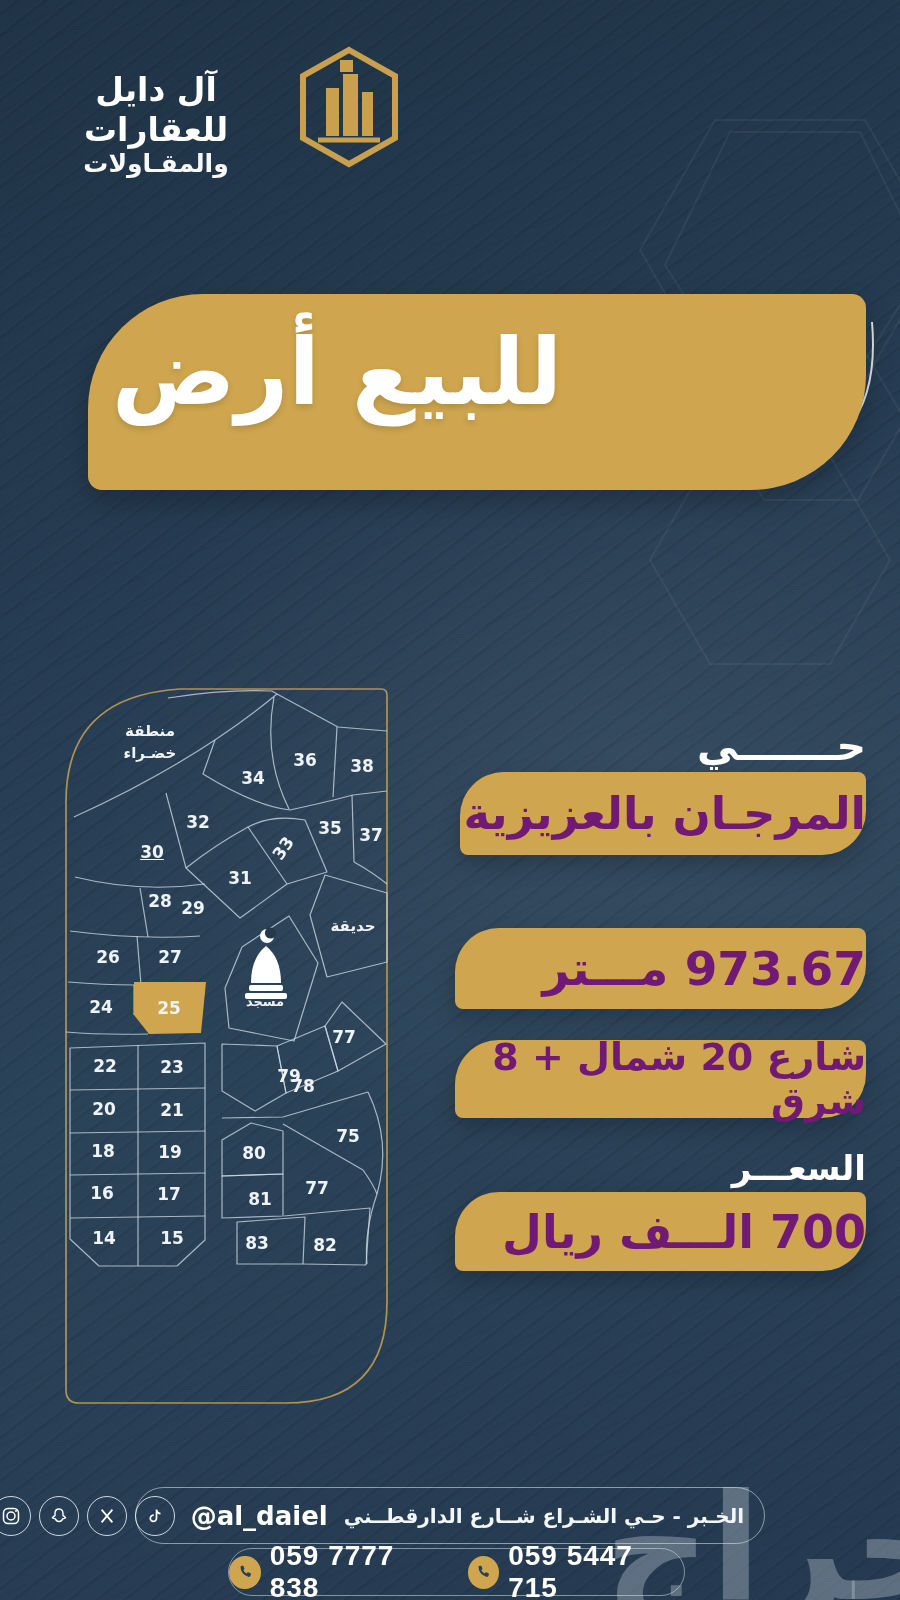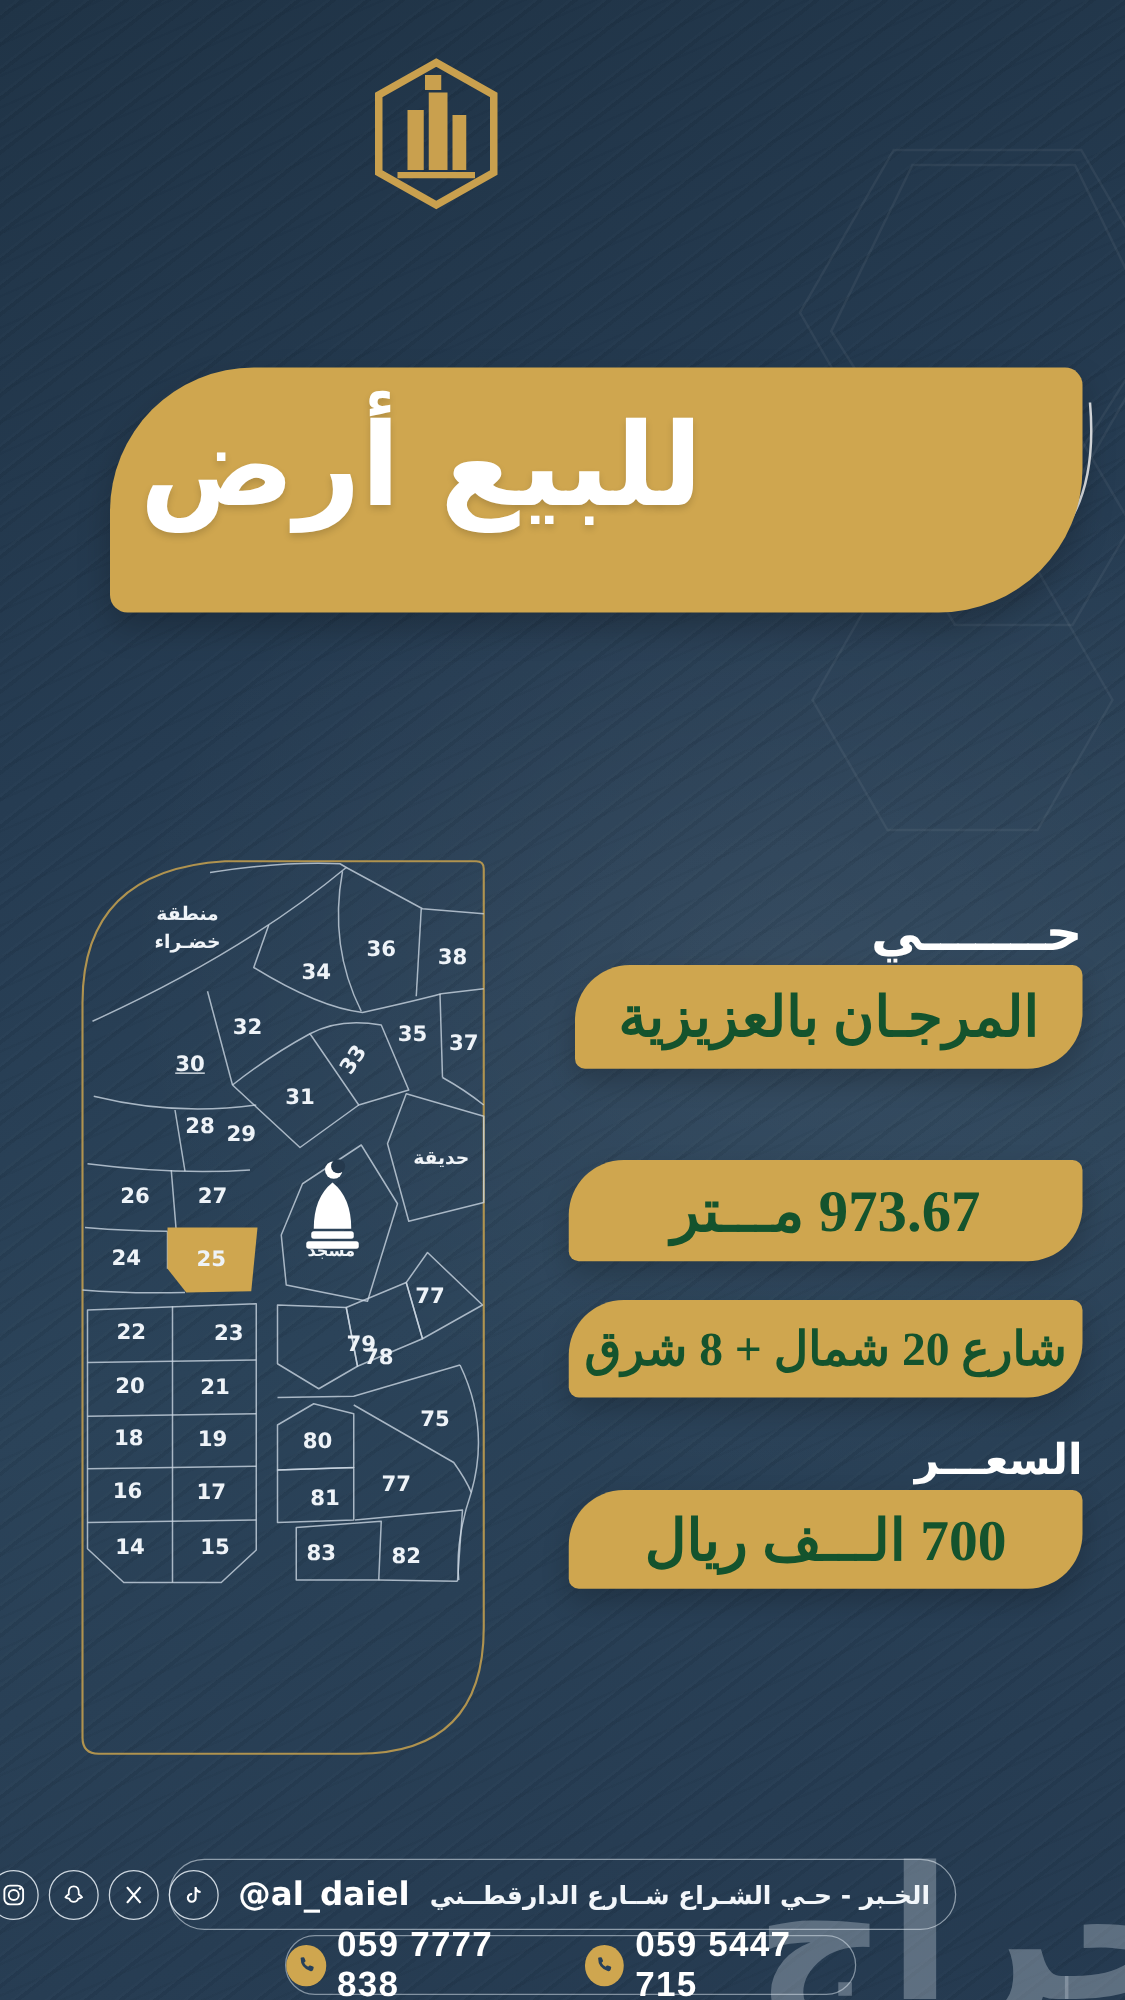--- a/index.html
+++ b/index.html
@@ -47,24 +47,23 @@
   .subtitle .num{color:#fff;padding:0 6px;}
 
   
   .side-label{right:34px;text-align:center;font-weight:800;color:#fff;z-index:2;}
   .lbl-district{top:722px;font-size:41px;}
   .lbl-area{top:880px;font-size:34px;}
   .lbl-price{top:1148px;font-size:34px;}
   .pill{
     background:var(--gold);z-index:2;
     border-radius:44px 8px 44px 8px;
-    display:flex;align-items:center;justify-content:center;
-    color:#14532d;font-weight:800;
+    display:flex;align-items:center;justify-content:flex-start;
+    color:#701a75;font-weight:800;
     box-shadow:0 10px 22px rgba(0,0,0,.2);
-    font-family:Liberation Serif, serif;
   }
   .pill-district{left:460px;top:772px;width:406px;height:83px;font-size:45px;}
   .pill-area{left:455px;top:928px;width:411px;height:81px;font-size:47px;}
   .pill-street{left:455px;top:1040px;width:411px;height:78px;font-size:38px;}
   .pill-price{left:455px;top:1192px;width:411px;height:79px;font-size:46px;}
 
   
   .plot-num{
     position:absolute;z-index:3;width:34px;height:24px;margin-left:-17px;margin-top:-12px;
     display:flex;align-items:center;justify-content:center;
@@ -165,20 +164,24 @@
 
     <g>
       <circle cx="267" cy="936" r="7" fill="#ffffff"></circle>
       <circle cx="270.5" cy="933" r="5.6" fill="#25394d"></circle>
       <path d="M251,983 Q251,958 266,946 Q281,958 281,983 Z" fill="#ffffff"></path>
       <rect x="249" y="985" width="34" height="6" rx="2" fill="#ffffff"></rect>
       <rect x="245" y="993" width="42" height="6" rx="2" fill="#ffffff"></rect>
     </g>
   </svg>
 
+  <div class="abs brand-text">
+    <div class="brand-line1">آل دايل للعقارات</div>
+    <div class="brand-line2">والمقـاولات</div>
+  </div>
   <svg class="abs logo-badge" width="106" height="126" viewBox="0 0 106 126">
     <polygon points="53,6 99,32 99,94 53,120 7,94 7,32" fill="none" stroke="#c9a04e" stroke-width="6"></polygon>
     <rect x="30" y="44" width="13" height="48" fill="#c9a04e"></rect>
     <rect x="47" y="30" width="15" height="62" fill="#c9a04e"></rect>
     <rect x="66" y="48" width="11" height="44" fill="#c9a04e"></rect>
     <rect x="44" y="16" width="13" height="12" fill="#c9a04e"></rect>
     <path d="M22,96 L84,96" stroke="#c9a04e" stroke-width="5"></path>
   </svg>
 
   <div class="abs banner">
@@ -201,21 +204,21 @@
       <span class="plot-num" style="left: 283px; top: 848px; transform: rotate(-55deg);">33</span>
       <span class="plot-num" style="left: 152px; top: 852px; text-decoration: underline;">30</span>
       <span class="plot-num" style="left: 240px; top: 878px;">31</span>
       <span class="plot-num" style="left: 115px; top: 901px; margin-left: 28px;">28</span>
       <span class="plot-num" style="left: 193px; top: 908px;">29</span>
       <span class="plot-num" style="left: 108px; top: 957px;">26</span>
       <span class="plot-num" style="left: 170px; top: 957px;">27</span>
       <span class="plot-num" style="left: 101px; top: 1007px;">24</span>
       <span class="plot-num" style="left: 169px; top: 1008px;">25</span>
       <span class="plot-num" style="left: 105px; top: 1066px;">22</span>
-      <span class="plot-num" style="left: 183px; top: 1067px;">23</span>
+      <span class="plot-num" style="left: 172px; top: 1067px;">23</span>
       <span class="plot-num" style="left: 104px; top: 1109px;">20</span>
       <span class="plot-num" style="left: 172px; top: 1110px;">21</span>
       <span class="plot-num" style="left: 103px; top: 1151px;">18</span>
       <span class="plot-num" style="left: 170px; top: 1152px;">19</span>
       <span class="plot-num" style="left: 102px; top: 1193px;">16</span>
       <span class="plot-num" style="left: 169px; top: 1194px;">17</span>
       <span class="plot-num" style="left: 104px; top: 1238px;">14</span>
       <span class="plot-num" style="left: 172px; top: 1238px;">15</span>
       <span class="plot-num" style="left: 252px; top: 1076px; margin-left: 20px;">79</span>
       <span class="plot-num" style="left: 303px; top: 1086px;">78</span>

